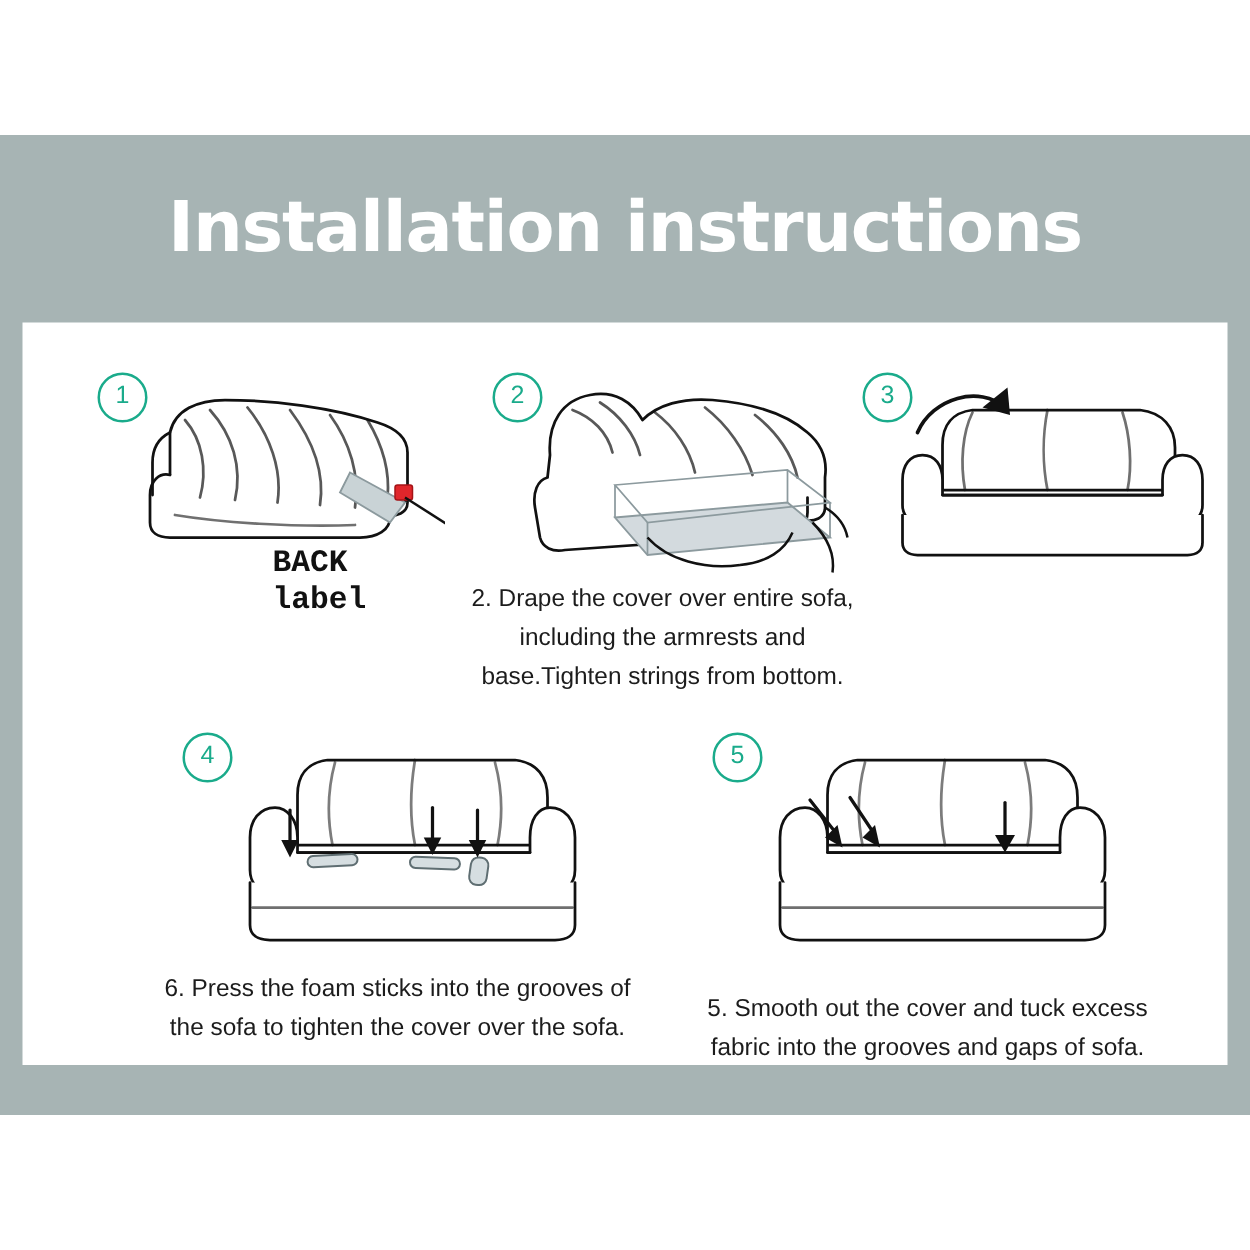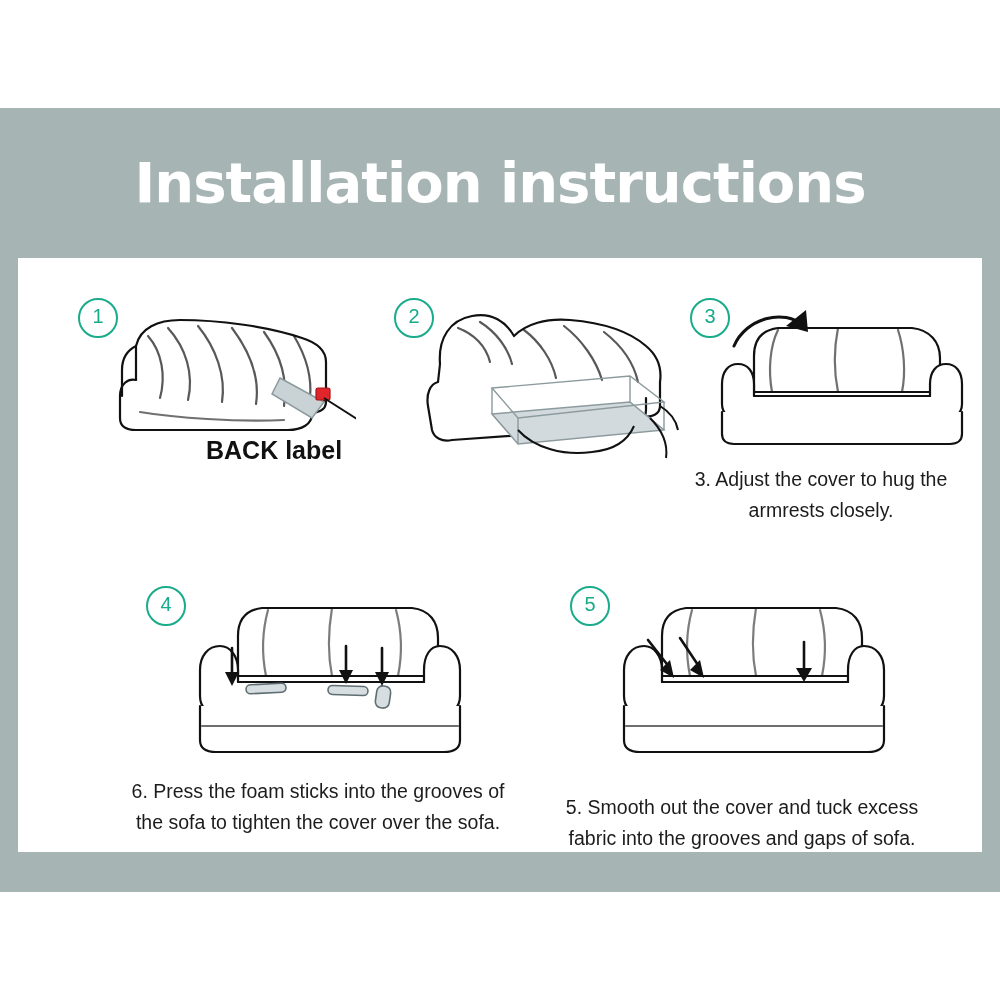--- a/index.html
+++ b/index.html
@@ -106,21 +106,21 @@
           <path d="M92 20 C110 42 120 70 116 96" opacity="0.7"></path>
           <path d="M126 22 C144 46 154 72 150 98" opacity="0.7"></path>
           <path d="M158 26 C174 48 182 74 178 100" opacity="0.7"></path>
           <path d="M188 30 C200 50 206 72 204 92" opacity="0.7"></path>
           <path d="M34 106 C70 112 130 116 178 114" opacity="0.6"></path>
         </g>
         <path d="M174 72 L218 96 L206 112 L166 88 Z" fill="#c9d3d6" stroke="#8c9a9e" stroke-width="1.5"></path>
         <rect x="210" y="82" width="14" height="12" rx="2" fill="#e0262b" stroke="#a51317" stroke-width="1.2"></rect>
         <path d="M218 92 L262 120" stroke="#111" stroke-width="2" fill="none"></path>
       </svg>
-      <div class="back-label" style="left:148px; top:158px;">BACK label</div>
+      <div class="back-label" style="left:160px; top:158px;font-family:Liberation Mono, monospace;">BACK label</div>
     </div>
 
     <div class="step" style="left:352px; top:20px; width:320px; height:310px;">
       <div class="num-badge" style="left:24px; top:20px;">2</div>
       <svg class="art" style="left:44px; top:24px;" width="270" height="160" viewBox="0 0 270 160">
         <g fill="#fff" stroke="#111" stroke-width="2.2" stroke-linejoin="round" stroke-linecap="round">
           <path d="M26 62 C24 36 36 18 58 14 C78 10 92 20 100 34 C112 22 132 16 156 18 C192 21 216 30 232 44 C244 54 248 66 246 80 L246 104 C246 112 238 116 228 114 L40 100 C28 98 24 90 24 80 Z"></path>
           <path d="M24 80 C16 82 12 92 14 104 L18 128 C20 136 28 140 38 138 L210 126 C224 125 232 118 232 108 L232 96"></path>
           <path d="M44 26 C60 32 72 44 76 60" fill="none" opacity="0.7"></path>
           <path d="M66 20 C82 30 94 46 98 62" fill="none" opacity="0.7"></path>
@@ -131,40 +131,40 @@
         <path d="M78 112 L216 100 L250 128 L104 142 Z" fill="#d3dade" stroke="#8c9a9e" stroke-width="1.5"></path>
         <path d="M78 112 L78 86 M216 100 L216 74 M250 128 L250 100 M104 142 L104 116" stroke="#8c9a9e" stroke-width="1.4" fill="none"></path>
         <path d="M78 86 L216 74 L250 100 L104 116 Z" fill="none" stroke="#8c9a9e" stroke-width="1.4"></path>
         <g stroke="#111" stroke-width="2" fill="none">
           <path d="M104 128 C120 146 150 154 178 150"></path>
           <path d="M178 150 C200 148 214 138 220 124"></path>
           <path d="M236 116 C248 128 254 142 252 156"></path>
           <path d="M246 104 C256 110 262 118 264 128"></path>
         </g>
       </svg>
+      <div class="caption" style="left:0px; top:186px; width:320px;">2. Drape the cover over entire sofa, including the armrests and base.Tighten strings from bottom.</div>
     </div>
 
     <div class="step" style="left:648px; top:20px; width:310px; height:290px;">
       <div class="num-badge" style="left:24px; top:20px;">3</div>
       <svg class="art" style="left:32px; top:22px;" width="280" height="160" viewBox="0 0 280 160">
         <g fill="#fff" stroke="#111" stroke-width="2.2" stroke-linejoin="round" stroke-linecap="round">
           <path d="M56 56 C56 40 64 30 80 28 L214 28 C232 30 242 42 242 58 L242 92 L56 92 Z"></path>
           <path d="M40 64 C30 64 24 72 24 84 L24 104 C24 114 32 120 44 120 L244 120 C256 120 264 114 264 104 L264 84 C264 72 258 64 248 64 C238 64 232 72 232 84 L232 96 L56 96 L56 84 C56 72 50 64 40 64 Z"></path>
           <path d="M24 112 L24 134 C24 140 28 144 36 144 L252 144 C260 144 264 140 264 134 L264 112"></path>
           <path d="M56 96 L232 96"></path>
           <path d="M80 30 C72 46 70 70 74 92" fill="none" opacity="0.6"></path>
           <path d="M140 28 C136 48 136 72 140 92" fill="none" opacity="0.6"></path>
           <path d="M200 30 C206 48 208 72 204 92" fill="none" opacity="0.6"></path>
         </g>
         <g stroke="#111" stroke-width="3" fill="none" stroke-linecap="round">
           <path d="M36 46 C48 18 86 8 106 26"></path>
         </g>
         <path d="M108 10 L110 32 L88 26 Z" fill="#111"></path>
       </svg>
-      <div class="caption" style="left:0px; top:186px; width:310px;">3. Adjust the cover to hug the armrests closely.</div>
     </div>
 
     <div class="step" style="left:100px; top:318px; width:400px; height:270px;">
       <div class="num-badge" style="left:28px; top:10px;">4</div>
       <svg class="art" style="left:62px; top:14px;" width="300" height="180" viewBox="0 0 300 180">
         <g fill="#fff" stroke="#111" stroke-width="2.2" stroke-linejoin="round" stroke-linecap="round">
           <path d="M58 46 C58 30 66 20 82 18 L232 18 C250 20 258 32 258 48 L258 86 L58 86 Z"></path>
           <path d="M40 56 C28 56 20 66 20 80 L20 106 C20 118 28 124 42 124 L258 124 C272 124 280 118 280 106 L280 80 C280 66 272 56 260 56 C250 56 244 66 244 80 L244 92 L58 92 L58 80 C58 66 50 56 40 56 Z"></path>
           <path d="M20 116 L20 150 C20 158 26 162 36 162 L264 162 C274 162 280 158 280 150 L280 116"></path>
           <path d="M58 92 L244 92"></path>

